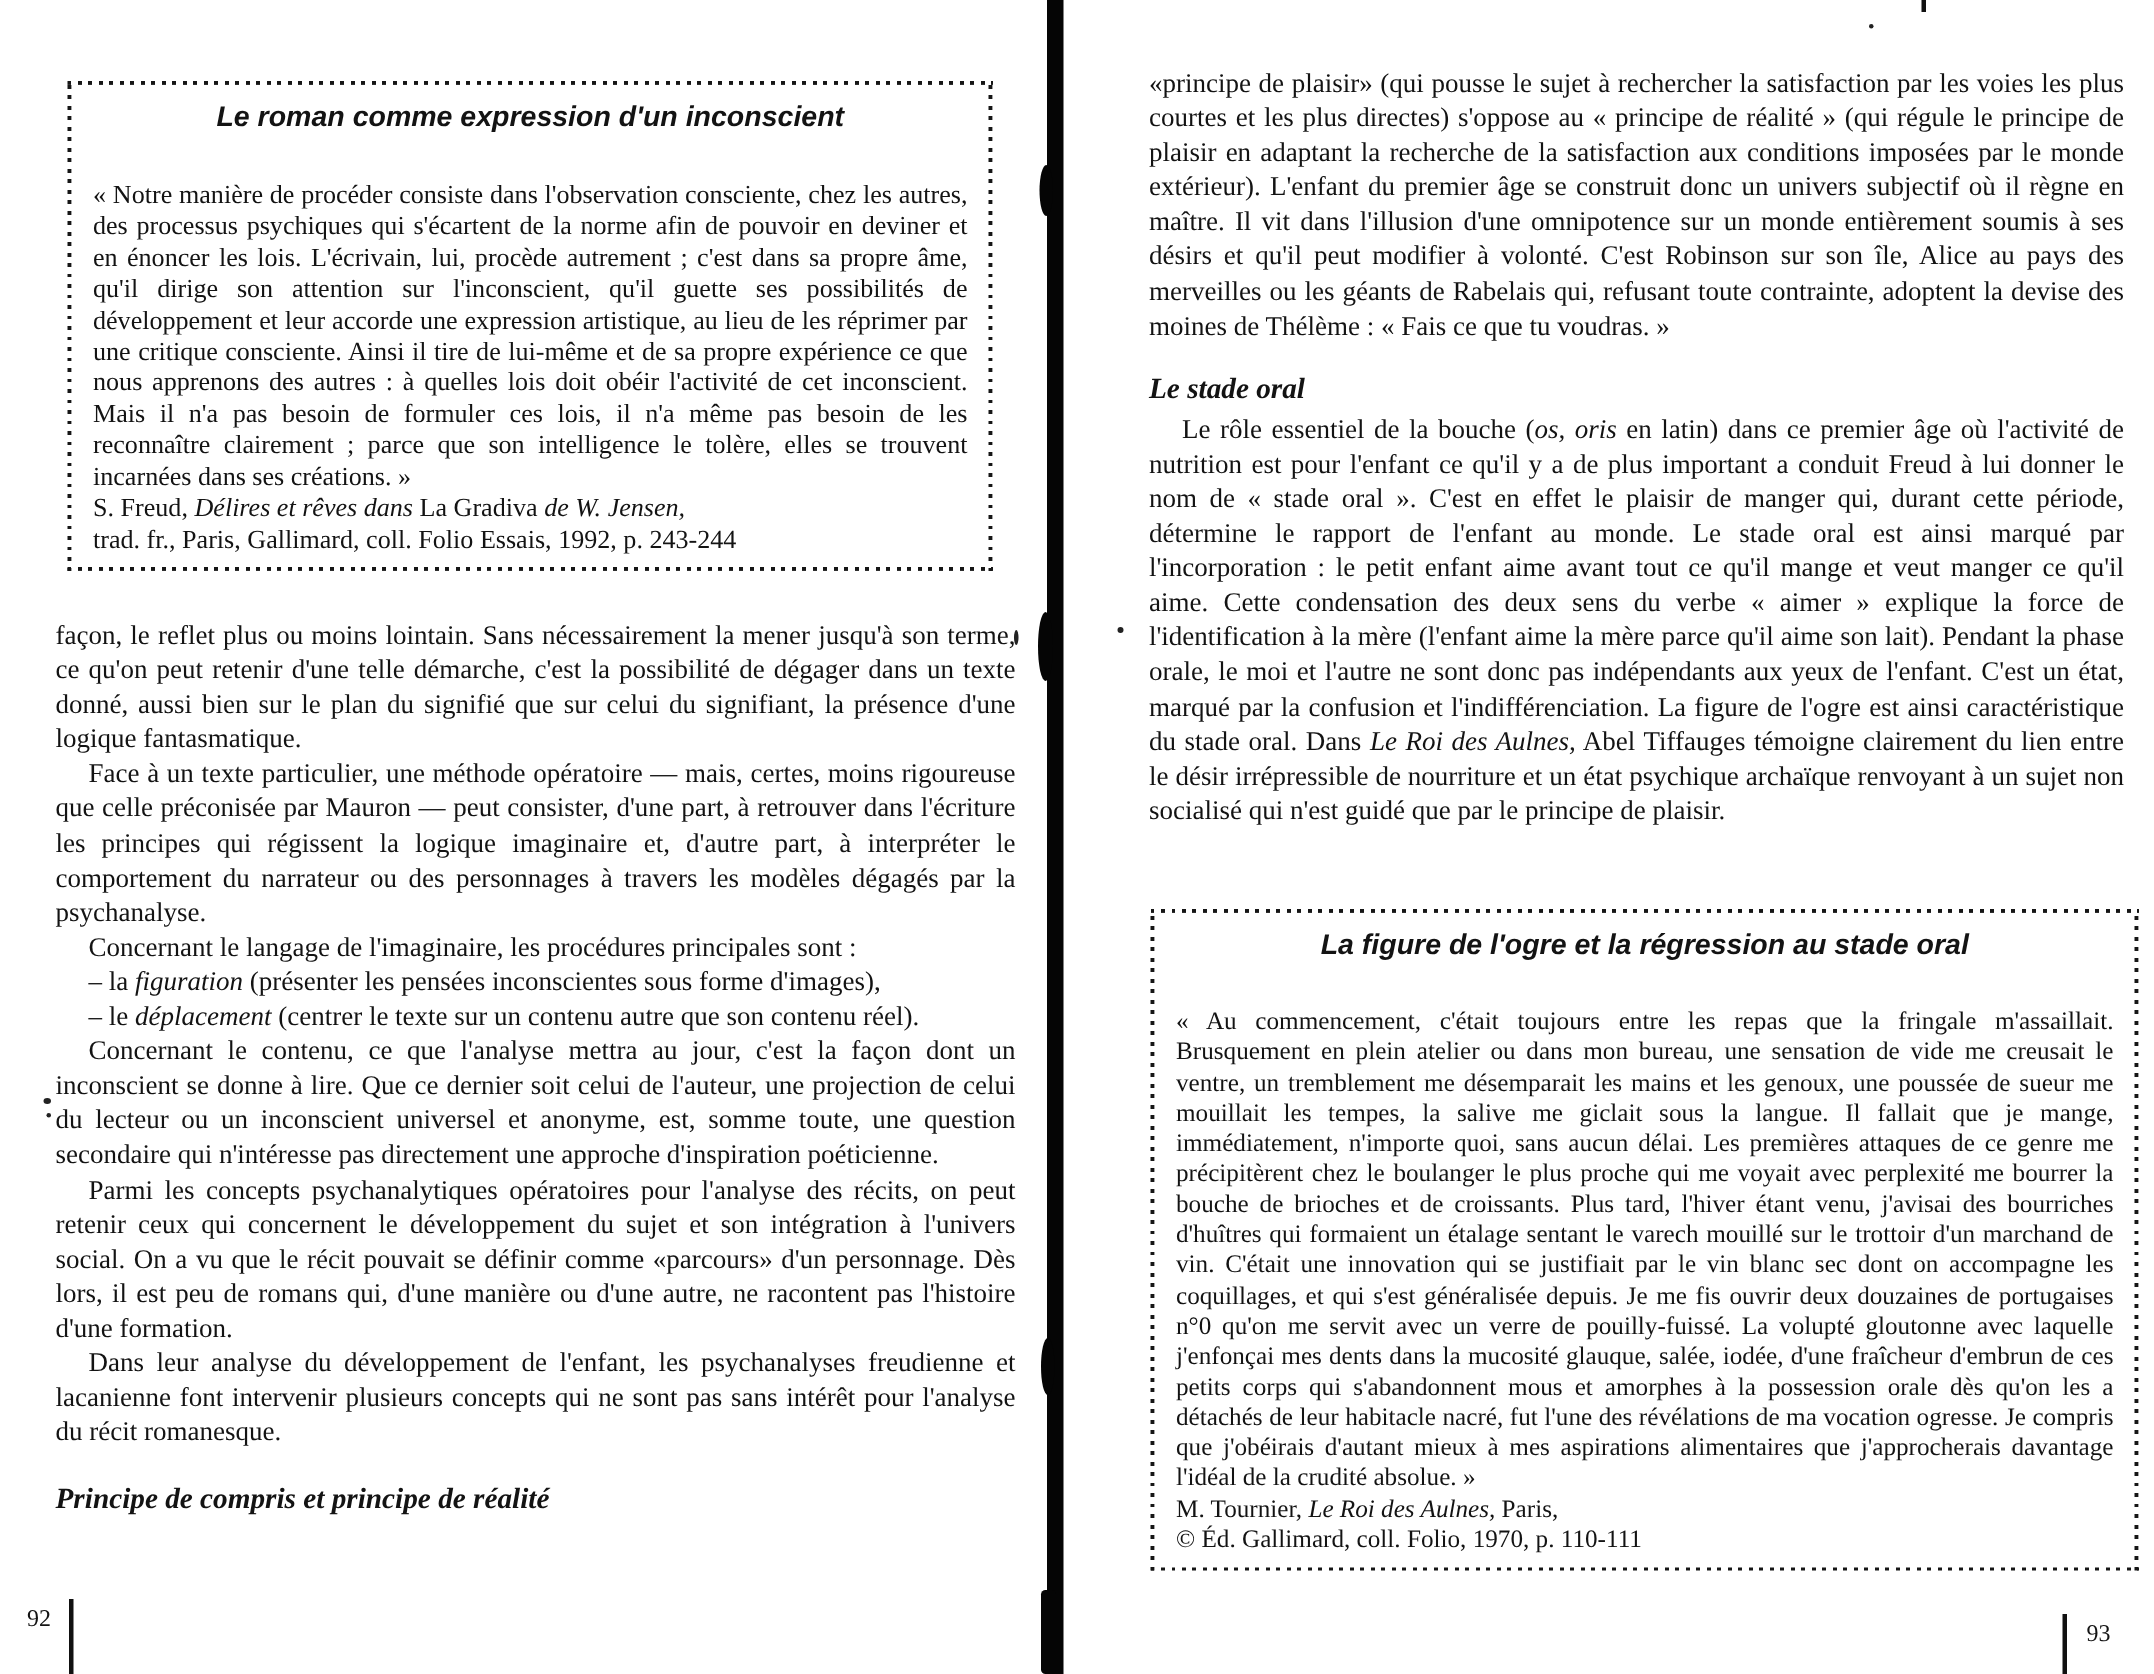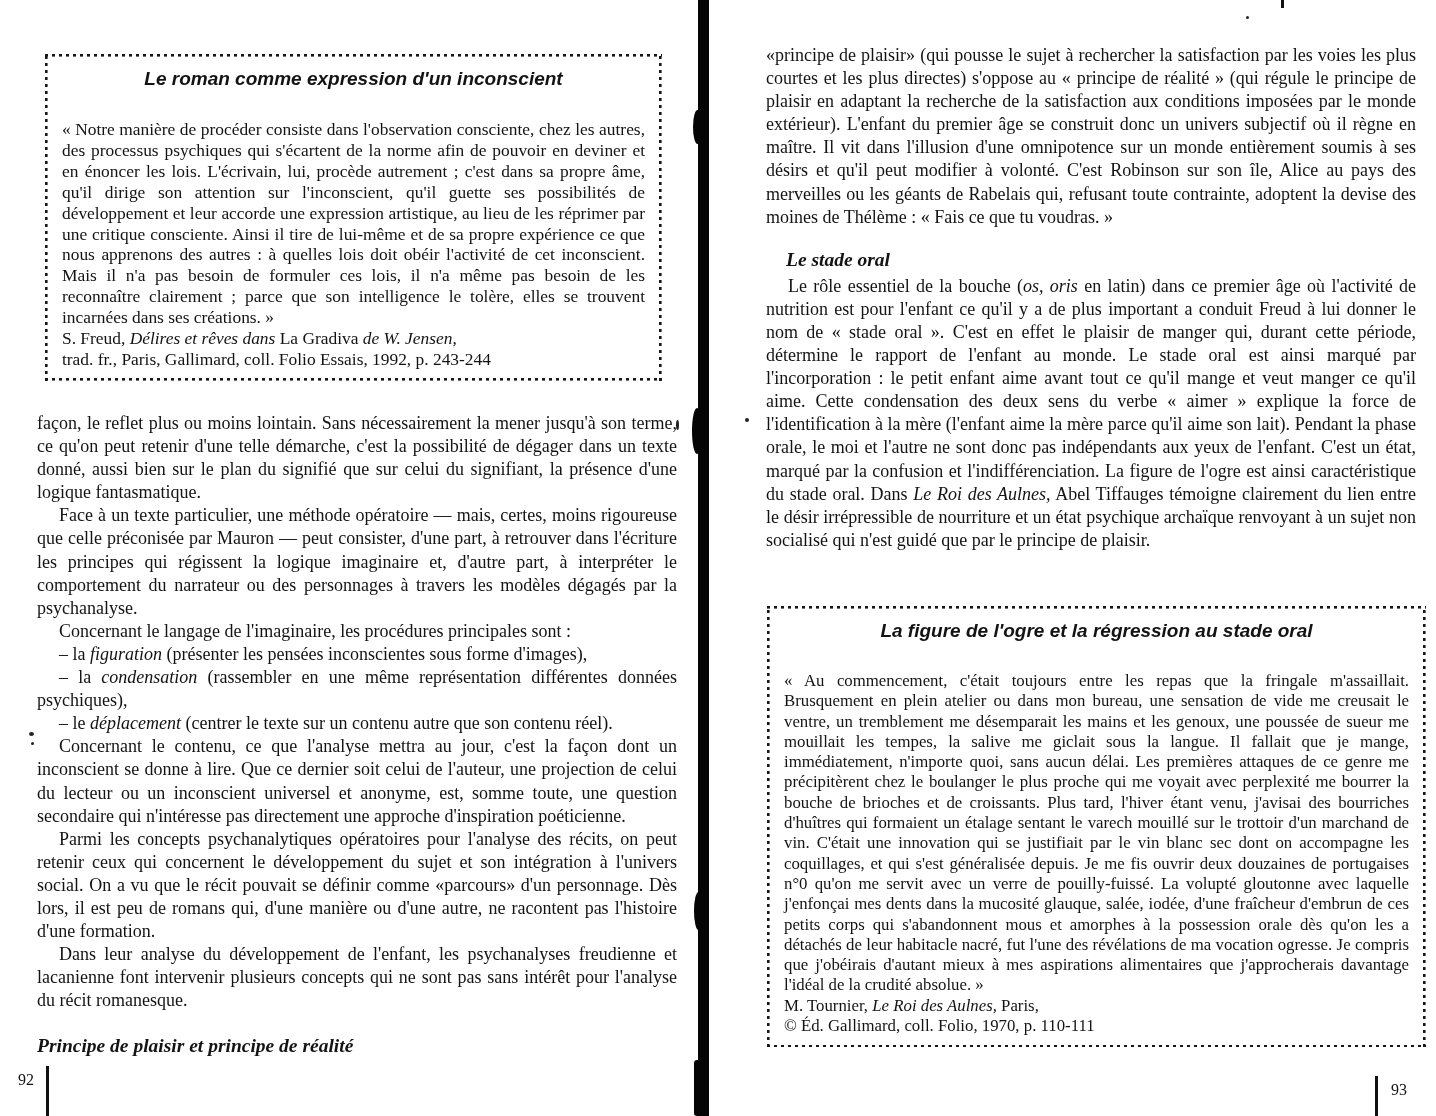--- a/index.html
+++ b/index.html
@@ -18,21 +18,21 @@
     hyphens:auto;-webkit-hyphens:auto;
   }
   .body-l{left:37px;top:412px;width:640px;}
   .body-r{left:766px;top:44px;width:650px;}
   .h-serif{
     font-family:"Liberation Serif", serif;
     font-weight:bold;font-style:italic;
     font-size:19.5px;line-height:24px;
     margin:22px 0 3px 0;padding:0;
   }
-  .h-oral{margin-top:19px;margin-left:20px;}
+  .h-oral{margin-top:19px;}
   .quote-box{
     position:absolute;box-sizing:border-box;
     padding:13px 17px 11px 17px;
     text-align:justify;
     background:
       repeating-linear-gradient(90deg,#161616 0 2.6px,transparent 2.6px 7px) left top / 100% 2.6px no-repeat,
       repeating-linear-gradient(90deg,#161616 0 2.6px,transparent 2.6px 7px) left bottom / 100% 2.6px no-repeat,
       repeating-linear-gradient(0deg,#161616 0 2.6px,transparent 2.6px 7px) left top / 2.6px 100% no-repeat,
       repeating-linear-gradient(0deg,#161616 0 2.6px,transparent 2.6px 7px) right top / 2.6px 100% no-repeat;
   }
@@ -83,27 +83,26 @@
       <div>trad. fr., Paris, Gallimard, coll. Folio Essais, 1992, p. 243-244</div>
     </div>
   </div>
 
   <div class="body-text body-l">
     <div>
         <p><span>façon, le reflet plus ou moins lointain. Sans nécessairement la mener jusqu'à son terme, ce qu'on peut retenir d'une telle démarche, c'est la possibilité de dégager dans un texte donné, aussi bien sur le plan du signifié que sur celui du signifiant, la présence d'une logique fantasmatique.</span></p>
         <p class="indent"><span>Face à un texte particulier, une méthode opératoire — mais, certes, moins rigoureuse que celle préconisée par Mauron — peut consister, d'une part, à retrouver dans l'écriture les principes qui régissent la logique imaginaire et, d'autre part, à interpréter le comportement du narrateur ou des personnages à travers les modèles dégagés par la psychanalyse.</span></p>
         <p class="indent"><span>Concernant le langage de l'imaginaire, les procédures principales sont :</span></p>
         <p class="indent"><span>– la </span><span class="i">figuration</span><span> (présenter les pensées inconscientes sous forme d'images),</span></p>
-        <p class="indent"><span>– la </span><span class="i">condensation</span><span> (rassembler en une même représentation différentes données psychiques),</span></p>
         <p class="indent"><span>– le </span><span class="i">déplacement</span><span> (centrer le texte sur un contenu autre que son contenu réel).</span></p>
         <p class="indent"><span>Concernant le contenu, ce que l'analyse mettra au jour, c'est la façon dont un inconscient se donne à lire. Que ce dernier soit celui de l'auteur, une projection de celui du lecteur ou un inconscient universel et anonyme, est, somme toute, une question secondaire qui n'intéresse pas directement une approche d'inspiration poéticienne.</span></p>
         <p class="indent"><span>Parmi les concepts psychanalytiques opératoires pour l'analyse des récits, on peut retenir ceux qui concernent le développement du sujet et son intégration à l'univers social. On a vu que le récit pouvait se définir comme «parcours» d'un personnage. Dès lors, il est peu de romans qui, d'une manière ou d'une autre, ne racontent pas l'histoire d'une formation.</span></p>
         <p class="indent"><span>Dans leur analyse du développement de l'enfant, les psychanalyses freudienne et lacanienne font intervenir plusieurs concepts qui ne sont pas sans intérêt pour l'analyse du récit romanesque.</span></p>
       </div>
-    <h3 class="h-serif">Principe de plaisir et principe de réalité</h3>
+    <h3 class="h-serif">Principe de compris et principe de réalité</h3>
   </div>
 
   <div class="pagenum pn-l">92</div>
   <div class="tick tick-92"></div>
 </section>
 
 <div class="gutter"></div>
 <div class="blob blob1"></div>
 <div class="blob blob2"></div>
 <div class="blob blob3"></div>

